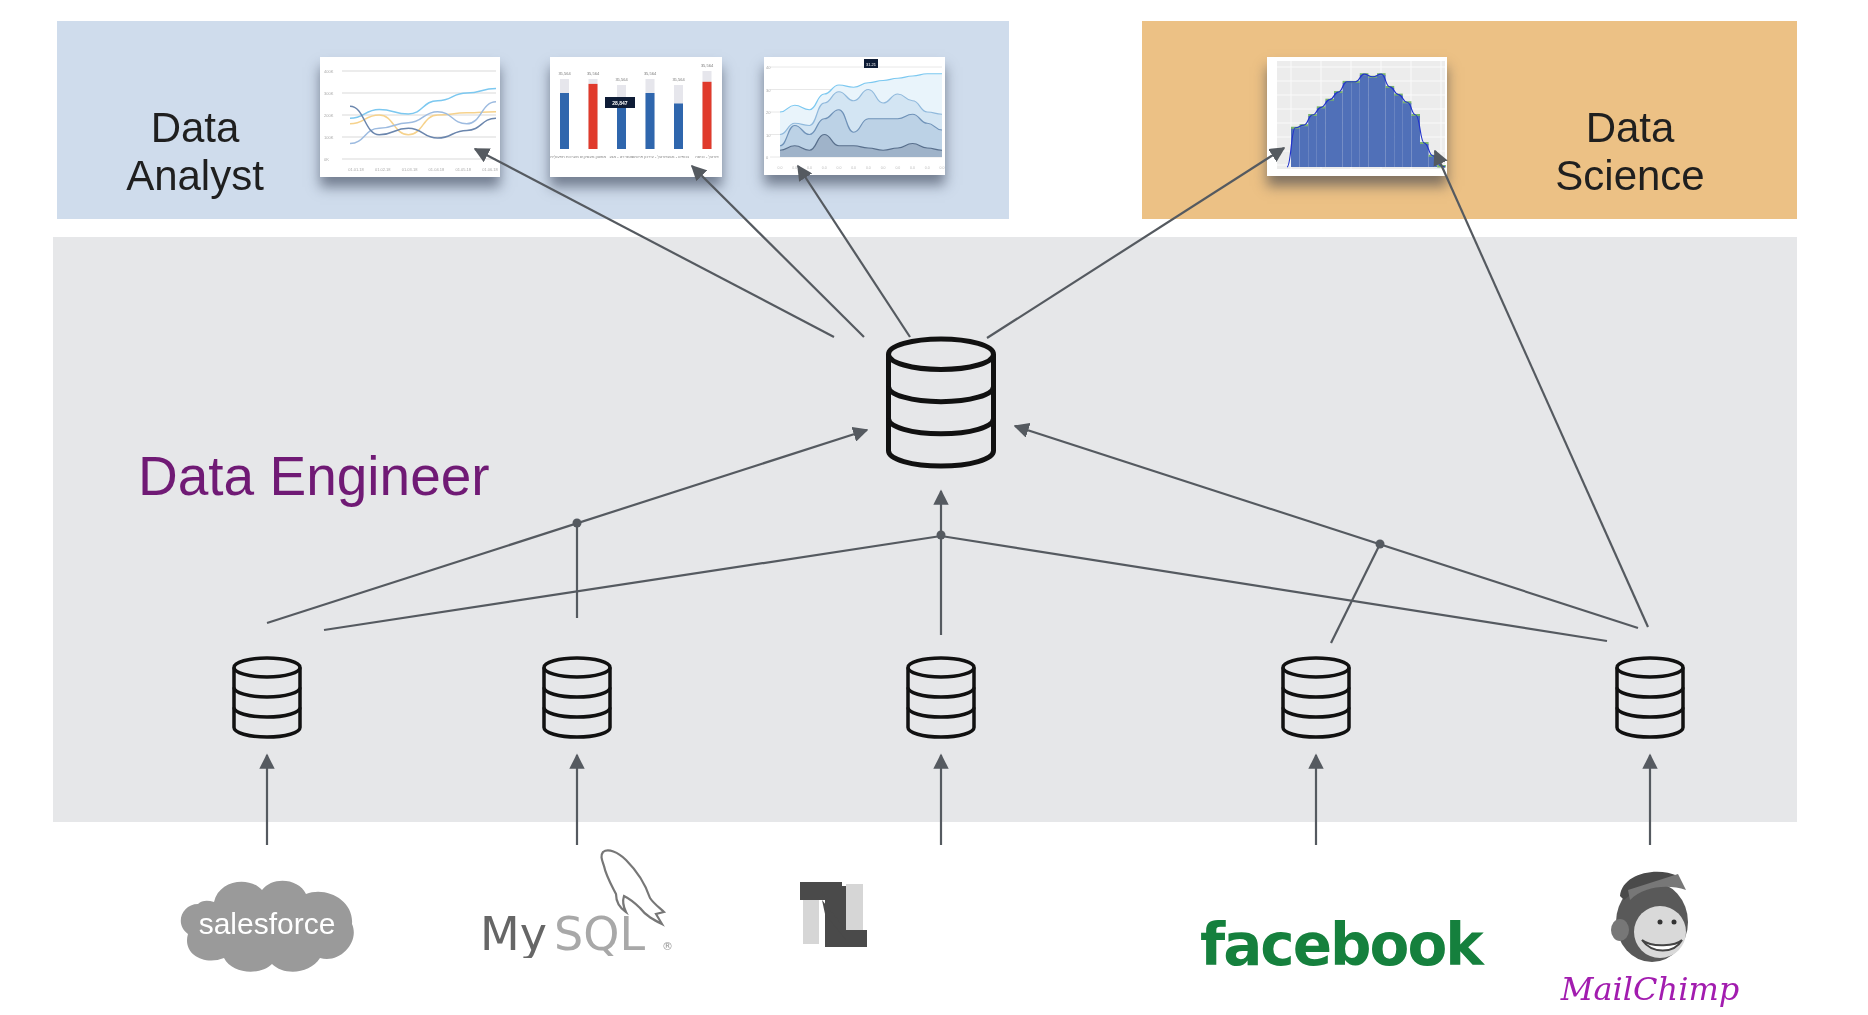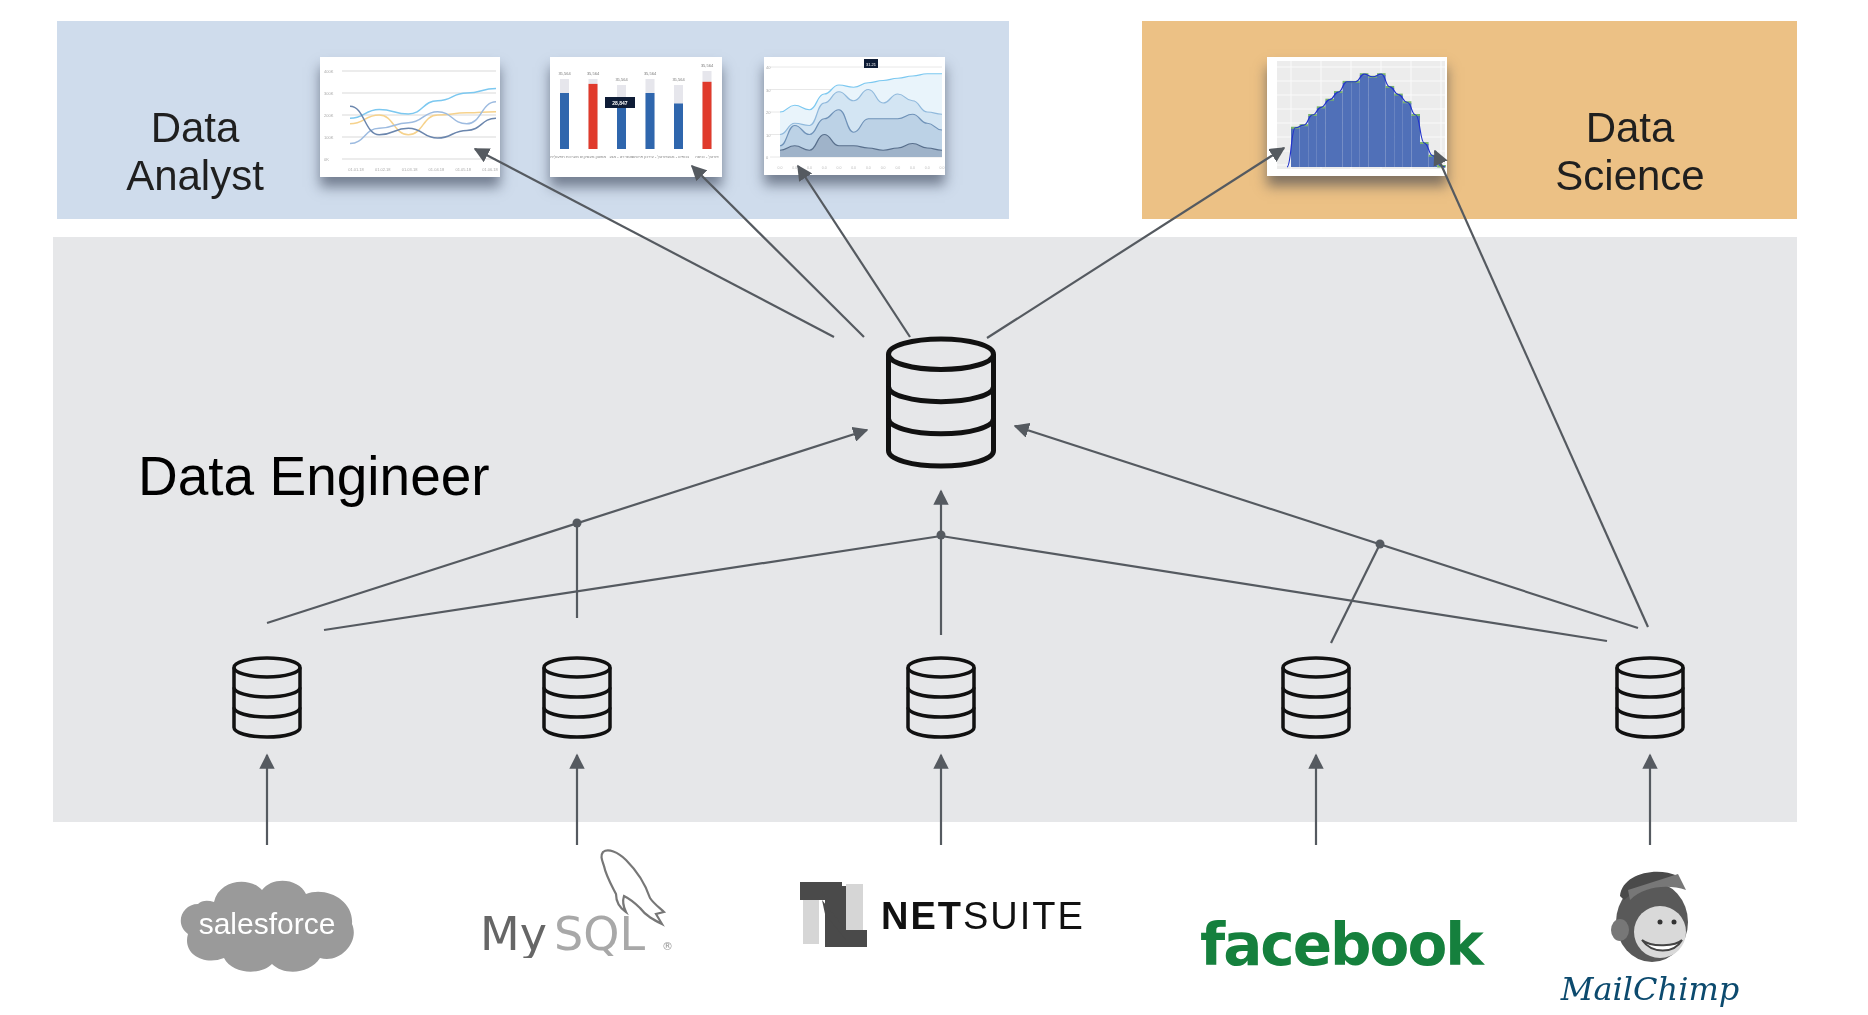--- a/index.html
+++ b/index.html
@@ -4,35 +4,35 @@
 <style>
   html, body { margin:0; padding:0; background:#ffffff; }
   body { width:1868px; height:1015px; position:relative; overflow:hidden; font-family:"Liberation Sans", sans-serif; }
   .panel { position:absolute; }
   #analyst-panel { left:57px; top:21px; width:952px; height:198px; background:#cfdcec; }
   #science-panel { left:1142px; top:21px; width:655px; height:198px; background:#ecc185; }
   #engineer-panel { left:53px; top:237px; width:1744px; height:585px; background:#e6e7e9; }
   .role-label { position:absolute; color:#1f1f1f; font-size:42px; line-height:48px; text-align:center; white-space:pre-line;margin-top:36px; }
   #analyst-label { left:105px; top:68px; width:180px; }
   #science-label { left:1530px; top:68px; width:200px; }
-  #engineer-label { left:138px; top:408px; font-size:55px; line-height:64px; text-align:left; color:#000000; }
+  #engineer-label { left:138px; top:408px; font-size:55px; line-height:64px; text-align:left; color:#701a75; }
   .thumb { position:absolute; background:#fff; box-shadow:0 10px 12px rgba(40,50,70,0.55); overflow:hidden; }
   .thumb svg { display:block; }
   #thumb-line { left:320px; top:57px; width:180px; height:120px; }
   #thumb-bar { left:550px; top:57px; width:172px; height:120px; }
   #thumb-area { left:764px; top:57px; width:181px; height:118px; }
   #thumb-hist { left:1267px; top:57px; width:180px; height:119px; }
   #diagram-svg { position:absolute; left:0; top:0; width:1868px; height:1015px; pointer-events:none; }
   .logo { position:absolute; }
   #logo-salesforce { left:174px; top:872px; width:186px; height:104px; }
   #logo-mysql { left:478px; top:846px; width:200px; height:112px; }
   #logo-netsuite { left:800px; top:880px; width:270px; height:70px; }
   #logo-facebook { left:1200px; top:905px; width:230px; height:80px; font-family:"DejaVu Sans", sans-serif; font-weight:bold; font-size:58px; color:#15803d; letter-spacing:-2px; line-height:80px; }
   #logo-mailchimp { left:1560px; top:860px; width:180px; height:160px; }
-  .mc-text { position:absolute; left:0; top:110px; width:180px; text-align:center; font-family:"DejaVu Serif", serif; font-style:italic; font-size:32px; color:#0c4a6e; }
+  .mc-text { position:absolute; left:0; top:110px; width:180px; text-align:center; font-family:"DejaVu Serif", serif; font-style:italic; font-size:32px; color:#a21caf; }
   .ns-text { position:absolute; left:81px; top:16px; font-size:38px; letter-spacing:2px; color:#111; line-height:40px; }
   .ns-text b { font-weight:900; }
 </style>
 </head>
 <body>
 
 <div class="panel" id="analyst-panel"></div>
 <div class="panel" id="science-panel"></div>
 <div class="panel" id="engineer-panel"></div>
 
@@ -276,21 +276,20 @@
   </svg>
 </div>
 
 <div class="logo" id="logo-netsuite">
   <svg width="70" height="70" viewBox="0 0 70 70" style="position:absolute;left:0;top:0;">
     <rect x="3" y="18" width="16" height="46" fill="#d6d6d6"></rect>
     <rect x="46" y="4" width="17" height="46" fill="#d6d6d6"></rect>
     <path d="M0,2 L42,2 L42,6 L46,6 L46,50 L67,50 L67,67 L25,67 L25,20 L0,20 Z" fill="#4a4a4a"></path>
     <path d="M22,20 L46,50 L46,60 L25,34 Z" fill="#4a4a4a"></path>
   </svg>
-  <div class="ns-text"><b>NET</b><span>SUITE</span></div>
 </div>
 
 <div class="logo" id="logo-facebook">facebook</div>
 
 <div class="logo" id="logo-mailchimp">
   <svg width="180" height="110" viewBox="0 0 180 110">
     <ellipse cx="92" cy="62" rx="36" ry="40" fill="#595959"></ellipse>
     <path d="M60,36 C62,14 96,6 118,16 L124,28 C110,22 80,24 64,40 Z" fill="#4a4a4a"></path>
     <path d="M68,30 L118,14 L126,30 C108,24 84,26 70,40 Z" fill="#777"></path>
     <ellipse cx="60" cy="70" rx="9" ry="11" fill="#777"></ellipse>

